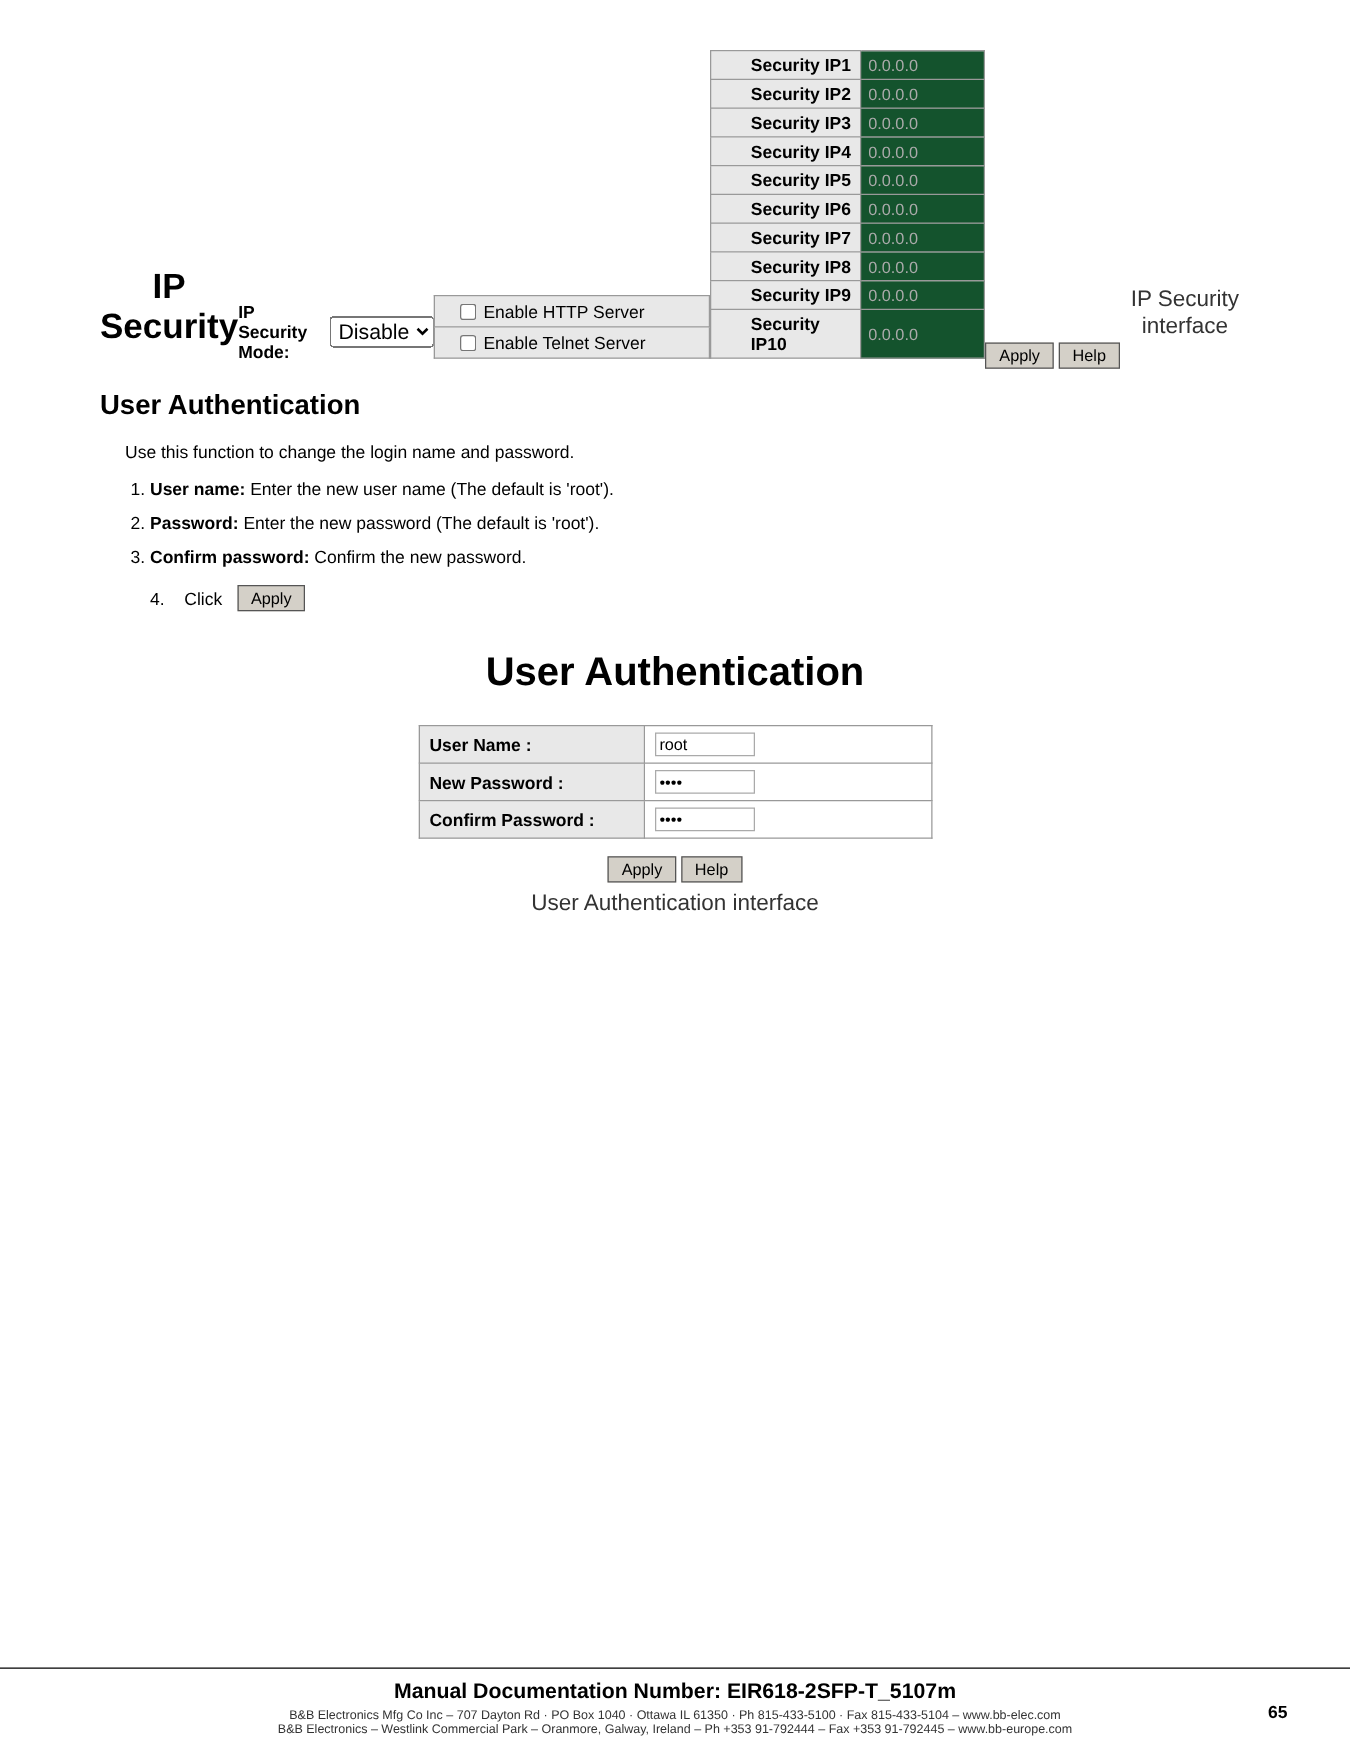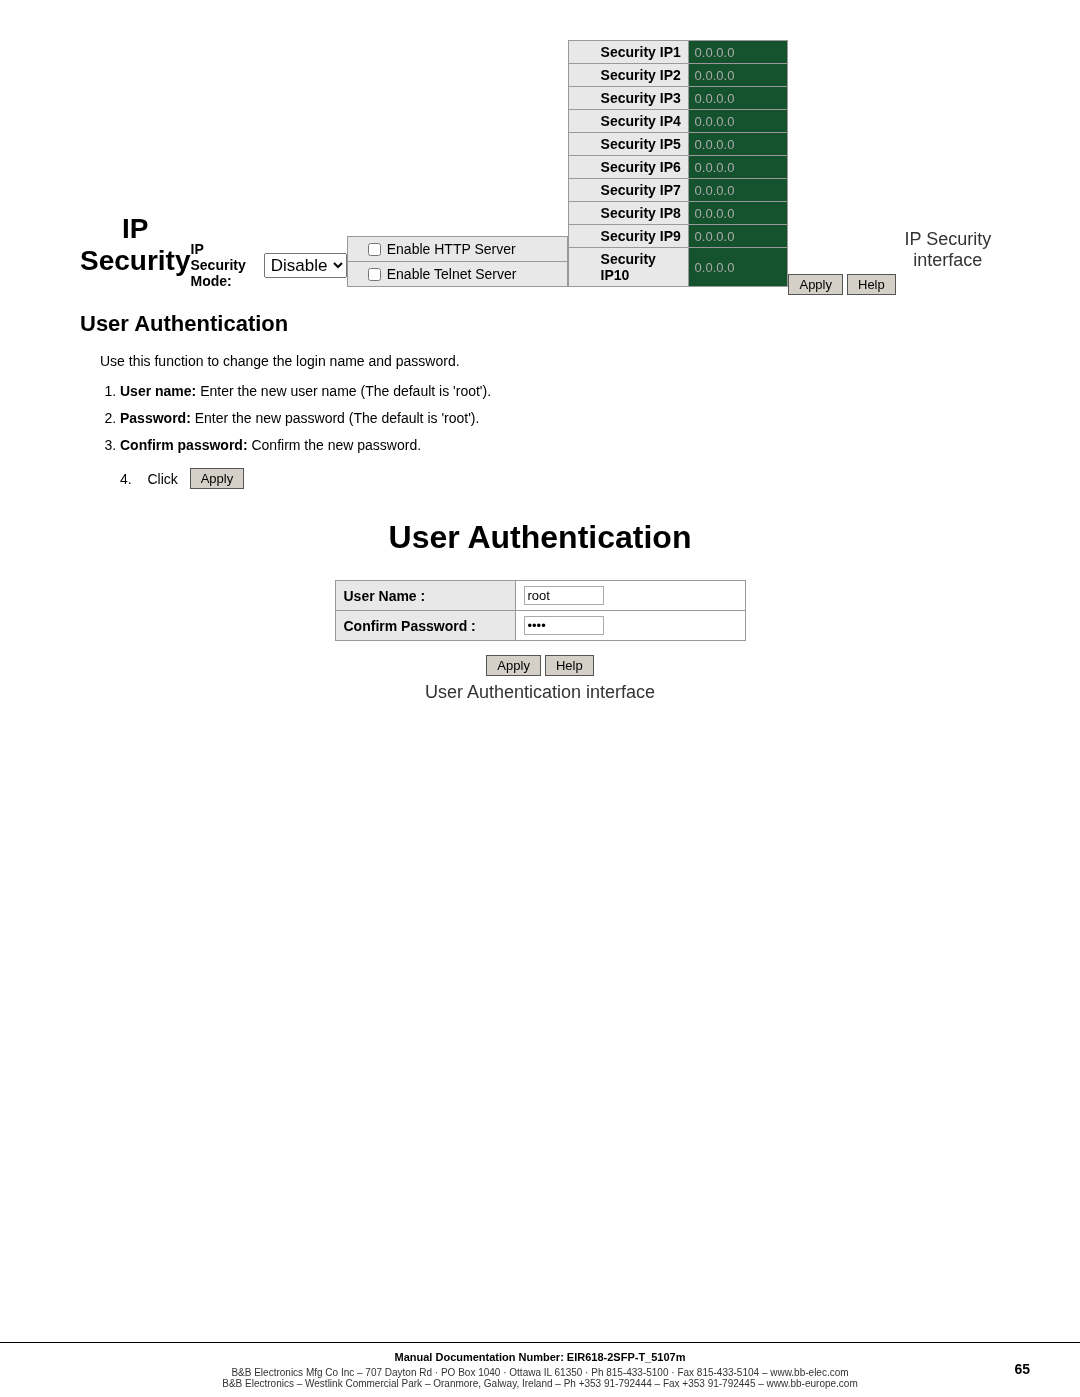--- a/index.html
+++ b/index.html
@@ -211,21 +211,21 @@
       position: absolute;
       bottom: 0;
       left: 0;
       right: 0;
       border-top: 1px solid #000;
       padding: 8px 30px;
       text-align: center;
     }
 
     .footer-main {
-      font-size: 11px;
+      font-size: 17px;
       font-weight: bold;
       margin-bottom: 4px;
     }
 
     .footer-sub {
       font-size: 10px;
       color: #333;
     }
 
     .page-number {
@@ -354,20 +354,24 @@
   <div class="auth-form-section">
     <h1 class="auth-form-title">User Authentication</h1>
 
     <table class="auth-form-table">
       <tbody>
           <tr>
         <td>User Name :</td>
         <td><input type="text" value="root" style=""></td>
       </tr>
       <tr>
+        <td>New Password :</td>
+        <td><input type="password" value="root" style=""></td>
+      </tr>
+      <tr>
         <td>Confirm Password :</td>
         <td><input type="password" value="root" style=""></td>
       </tr>
     </tbody>
       </table>
 
     <div class="button-row">
       <button class="apply-btn">Apply</button>
       <button class="help-btn">Help</button>
     </div>

